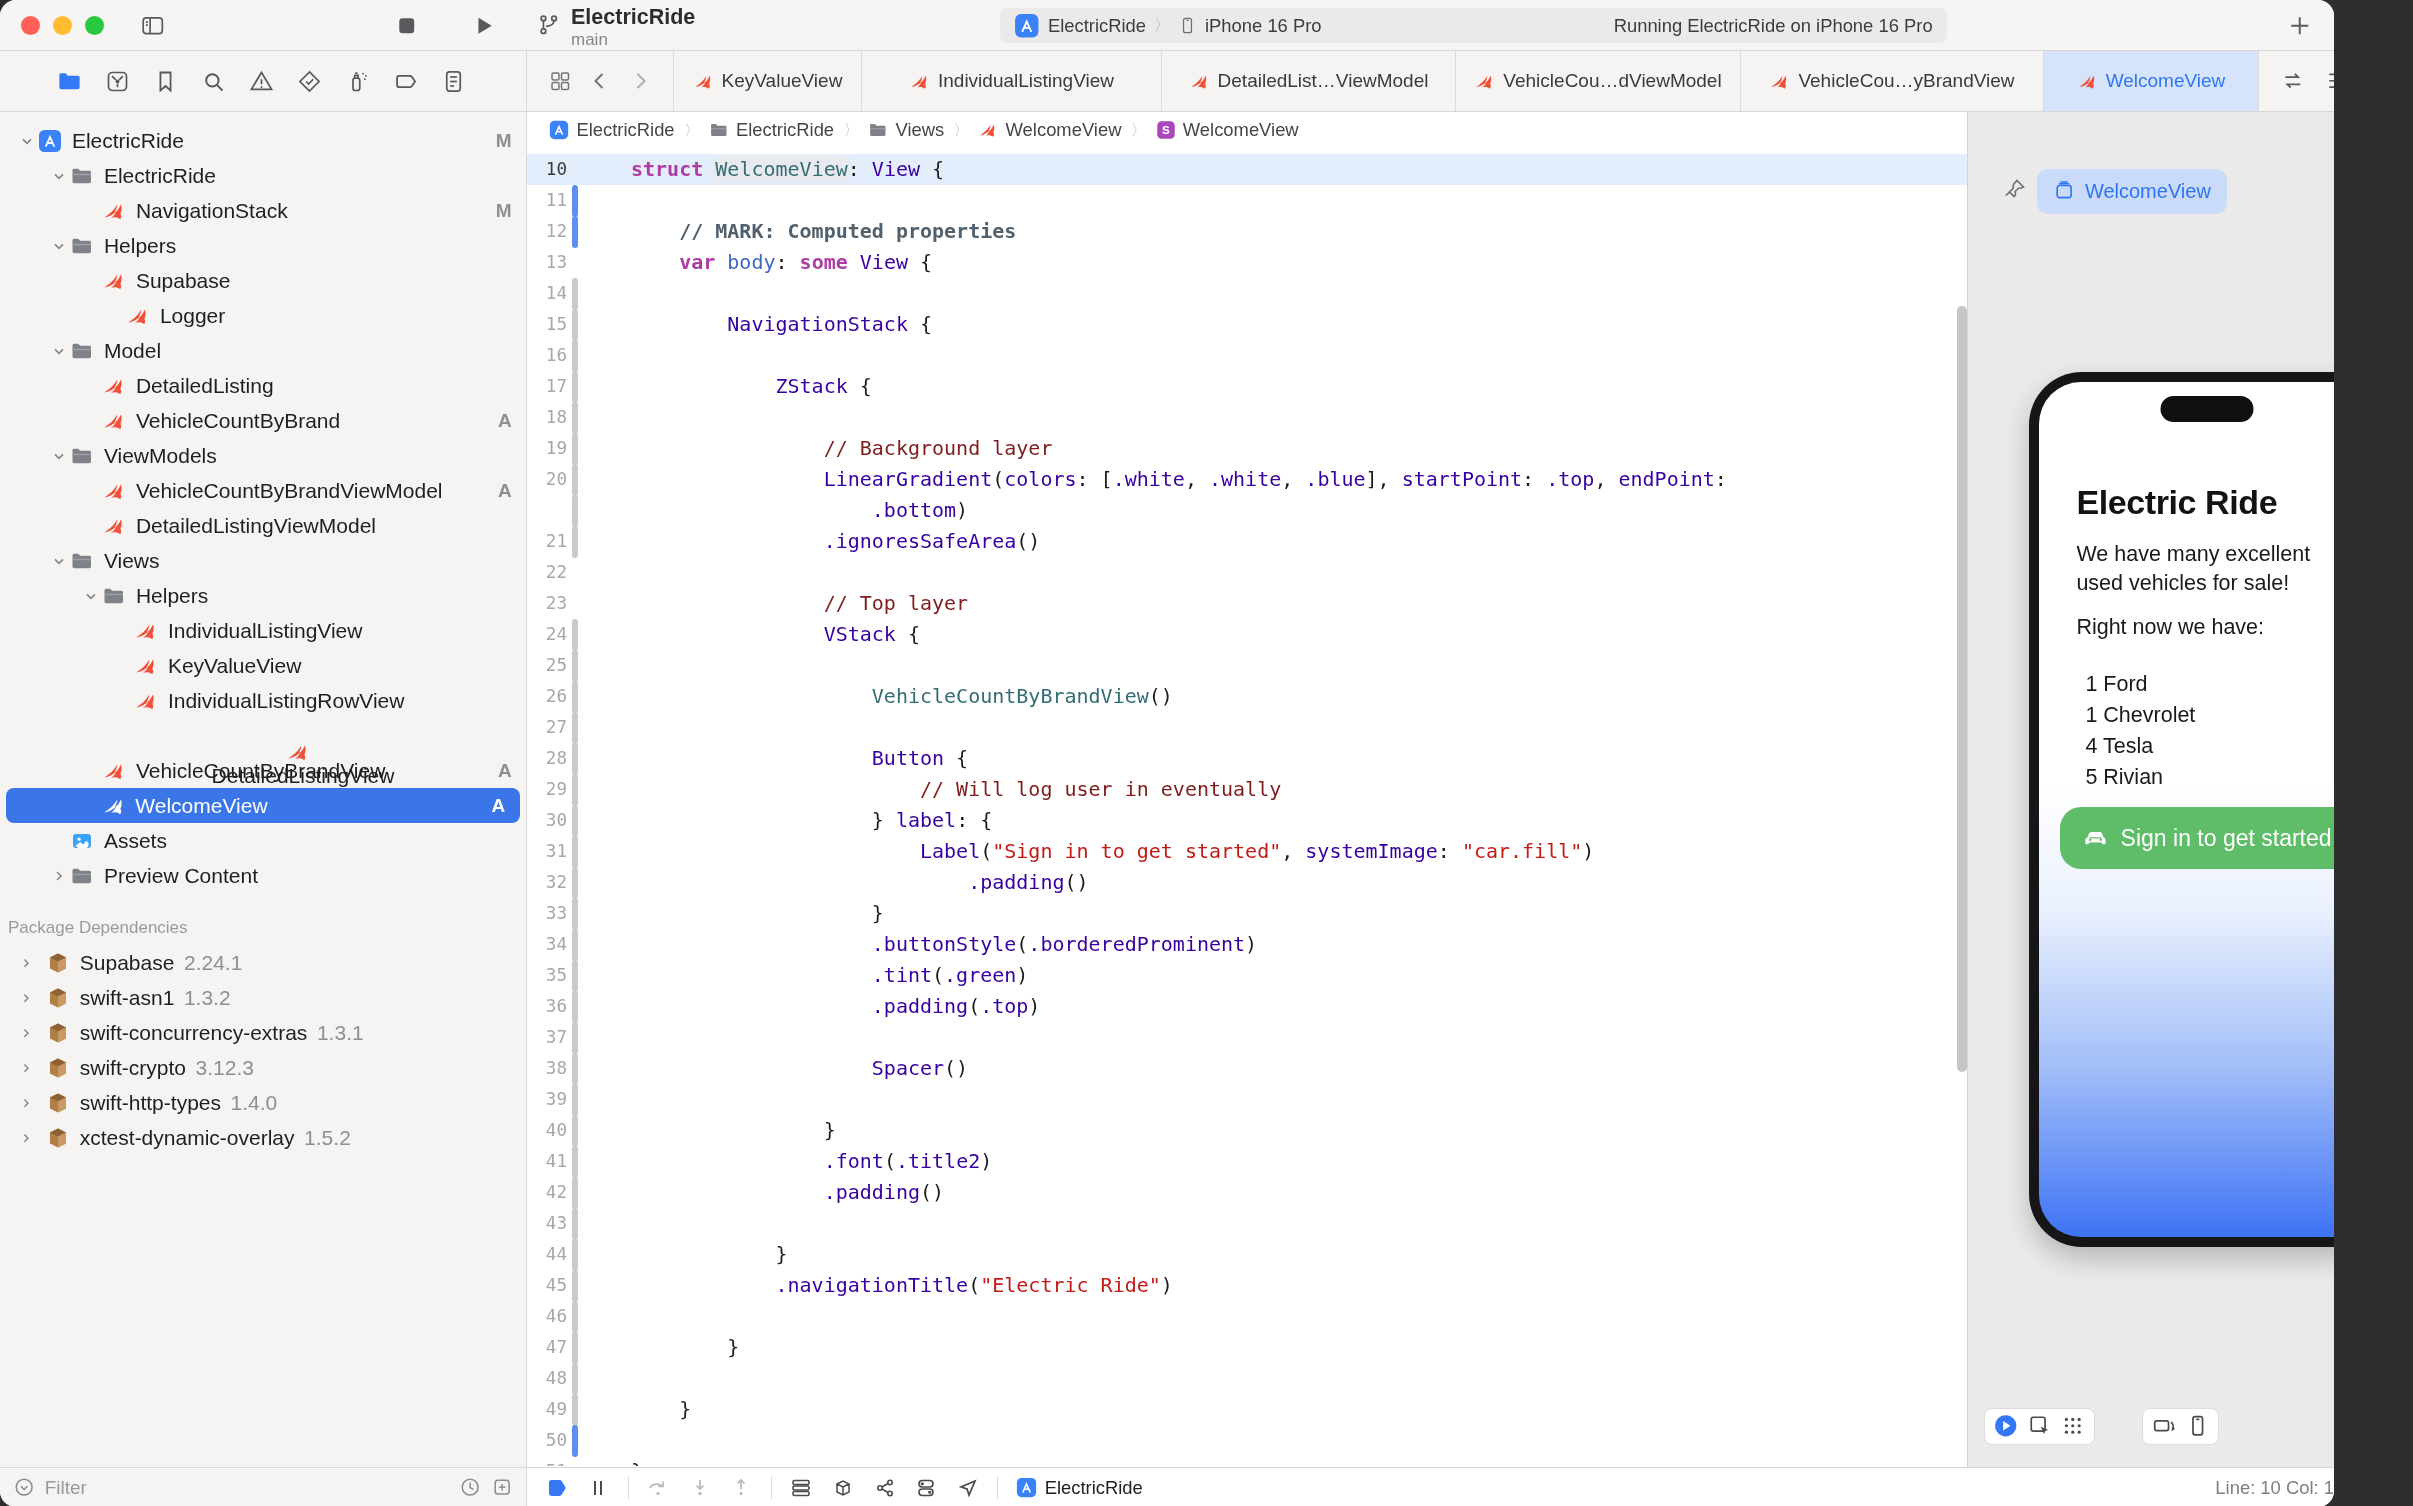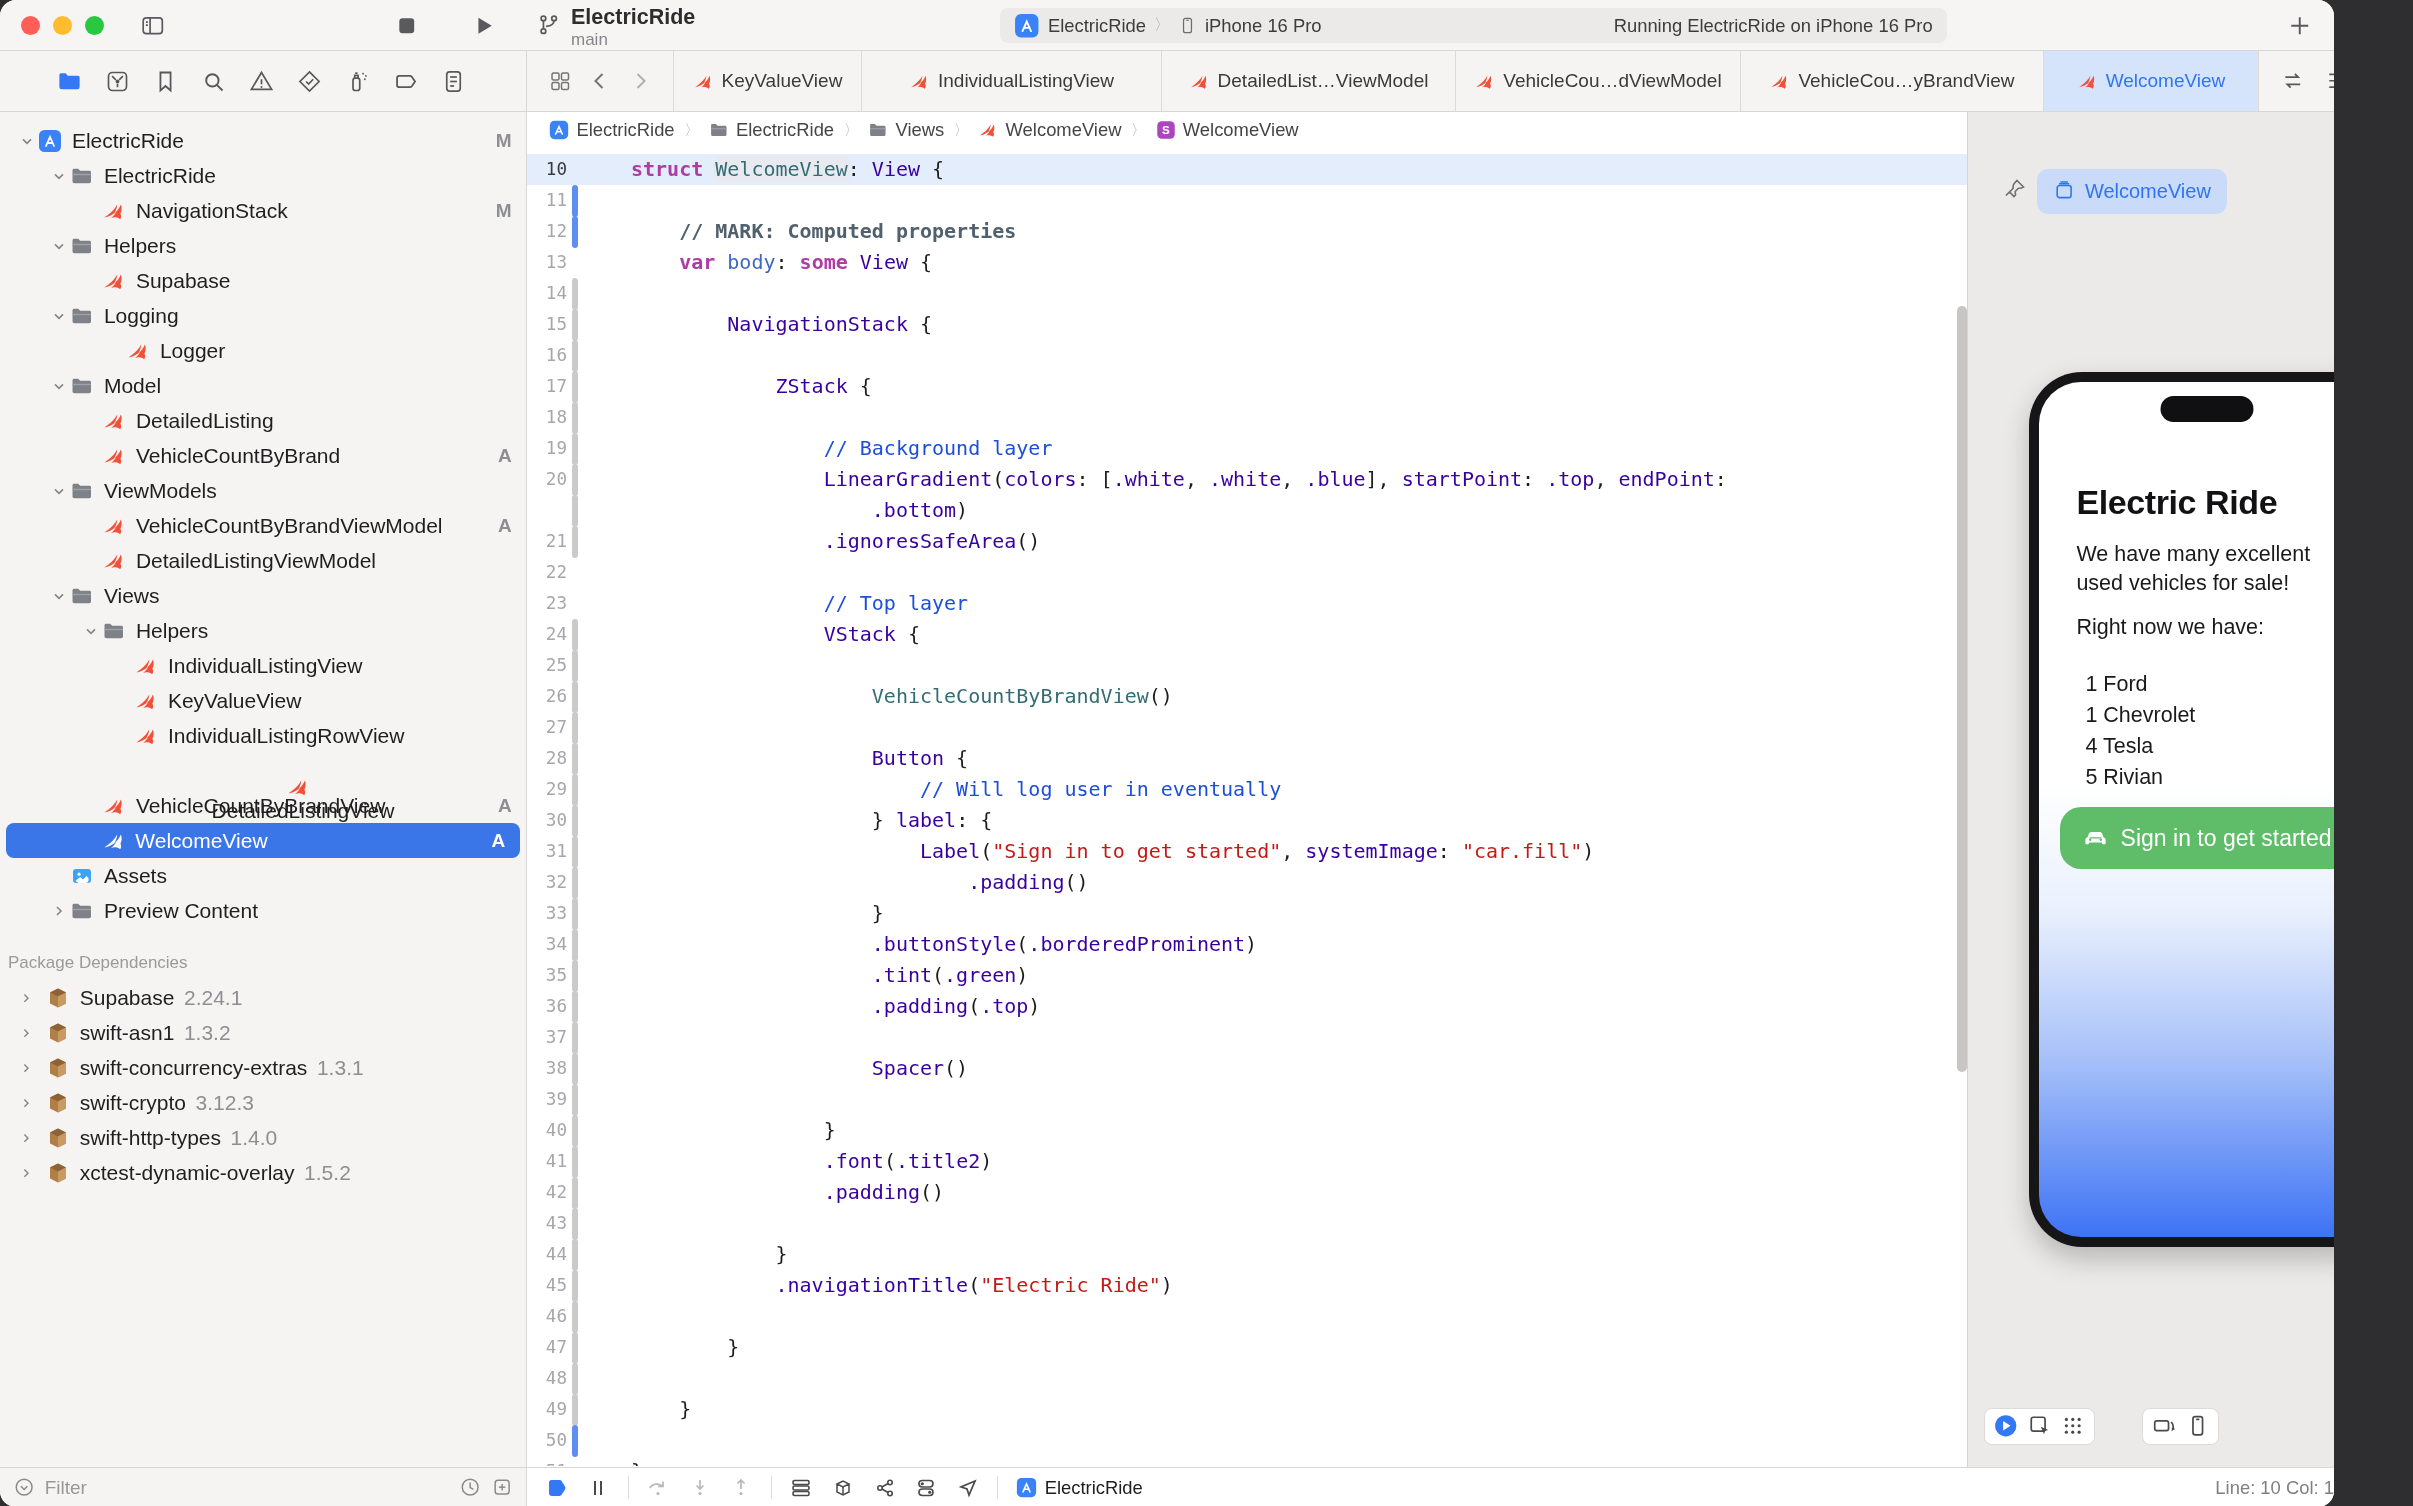--- a/index.html
+++ b/index.html
@@ -60,21 +60,21 @@
   .cbar{position:absolute;left:45px;top:-0.8px;bottom:-0.8px;width:5.6px;border-radius:3.2px;}
   .cbar.g{background:#CBCAC8;}.cbar.bl{background:#5E8FF0;}
   .ctext{position:absolute;left:104px;top:0;white-space:pre;font-family:"DejaVu Sans Mono",monospace;
          font-size:20px;line-height:31px;color:#1D1D1F;}
   .c-k{color:#AD3DA4;font-weight:bold;}
   .c-t{color:#3900A0;}
   .c-p{color:#326D74;}
   .c-ph{color:#326D74;background:#E8EAEF;border-radius:4.8px;box-shadow:0 0 0 1.6px #E8EAEF;}
   .c-v{color:#3E68C0;}
   .c-str{color:#C41A16;}
-  .c-c{color:#1d4ed8;}
+  .c-c{color:#7f1d1d;}
   .c-m{color:#51606D;font-weight:bold;}
   .c-pl{color:#1D1D1F;}
   .scrollv{position:absolute;left:1430px;top:158px;width:9.6px;height:766px;border-radius:4.8px;background:#C7C6C5;}
 
   
   .sidebar{position:absolute;left:0;top:112px;width:527px;height:1355px;background:#F5F4F2;border-right:0.8px solid #D8D7D5;overflow:hidden;}
   .tree{position:absolute;left:0;top:11.2px;right:0;}
   .trow{position:relative;height:35px;display:flex;align-items:center;font-size:21px;color:#1F1F21;}
   .trow .chev{width:22.3px;flex:0 0 22.3px;color:#86868A;display:flex;justify-content:center;}
   .trow .chev svg{width:16px;height:16px;}
@@ -471,34 +471,20 @@
         </div>
         <div class="trow" style="padding-left: 80px;">
           <span class="chev"></span>
           <span class="ticon">
             <svg viewBox="0 0 24 24">
               <path fill="#F05138" d="M2.5 18.5c4-.6 8.4-2.8 11.8-6.3-1 2.6-2.8 5-5.2 6.7 3.2-1 6.7-.6 9 1.3 1.3-1.5 1.5-3.7.3-5.5 1.5-3 1.7-6.3.5-9.3-1.3 3.5-3.9 6.9-7 9.4C13.8 12 15 8.7 15.3 5.5 13.2 9.3 10 13 6.1 15.7c-1.2.9-2.4 1.8-3.6 2.8z"></path>
             </svg>
           </span>
           <span>Supabase</span>
         </div>
-        <div class="trow" style="padding-left: 48px;">
-          <span class="chev">
-            <svg viewBox="0 0 24 24" fill="none" stroke="currentColor" stroke-width="2.4">
-              <path d="M6 9.5l6 6 6-6"></path>
-            </svg>
-          </span>
-          <span class="ticon">
-            <svg viewBox="0 0 24 24">
-              <path fill="#7E8187" d="M2.5 6.3c0-.8.7-1.5 1.5-1.5h4.2l2 2h9.3c.8 0 1.5.7 1.5 1.5v9.2a1.8 1.8 0 0 1-1.8 1.8H4.3a1.8 1.8 0 0 1-1.8-1.8z"></path>
-              <path fill="#9EA1A6" d="M2.5 9.8h18.5v1.4H2.5z"></path>
-            </svg>
-          </span>
-          <span>Logging</span>
-        </div>
         <div class="trow" style="padding-left: 104px;">
           <span class="chev"></span>
           <span class="ticon">
             <svg viewBox="0 0 24 24">
               <path fill="#F05138" d="M2.5 18.5c4-.6 8.4-2.8 11.8-6.3-1 2.6-2.8 5-5.2 6.7 3.2-1 6.7-.6 9 1.3 1.3-1.5 1.5-3.7.3-5.5 1.5-3 1.7-6.3.5-9.3-1.3 3.5-3.9 6.9-7 9.4C13.8 12 15 8.7 15.3 5.5 13.2 9.3 10 13 6.1 15.7c-1.2.9-2.4 1.8-3.6 2.8z"></path>
             </svg>
           </span>
           <span>Logger</span>
         </div>
         <div class="trow" style="padding-left: 48px;">

